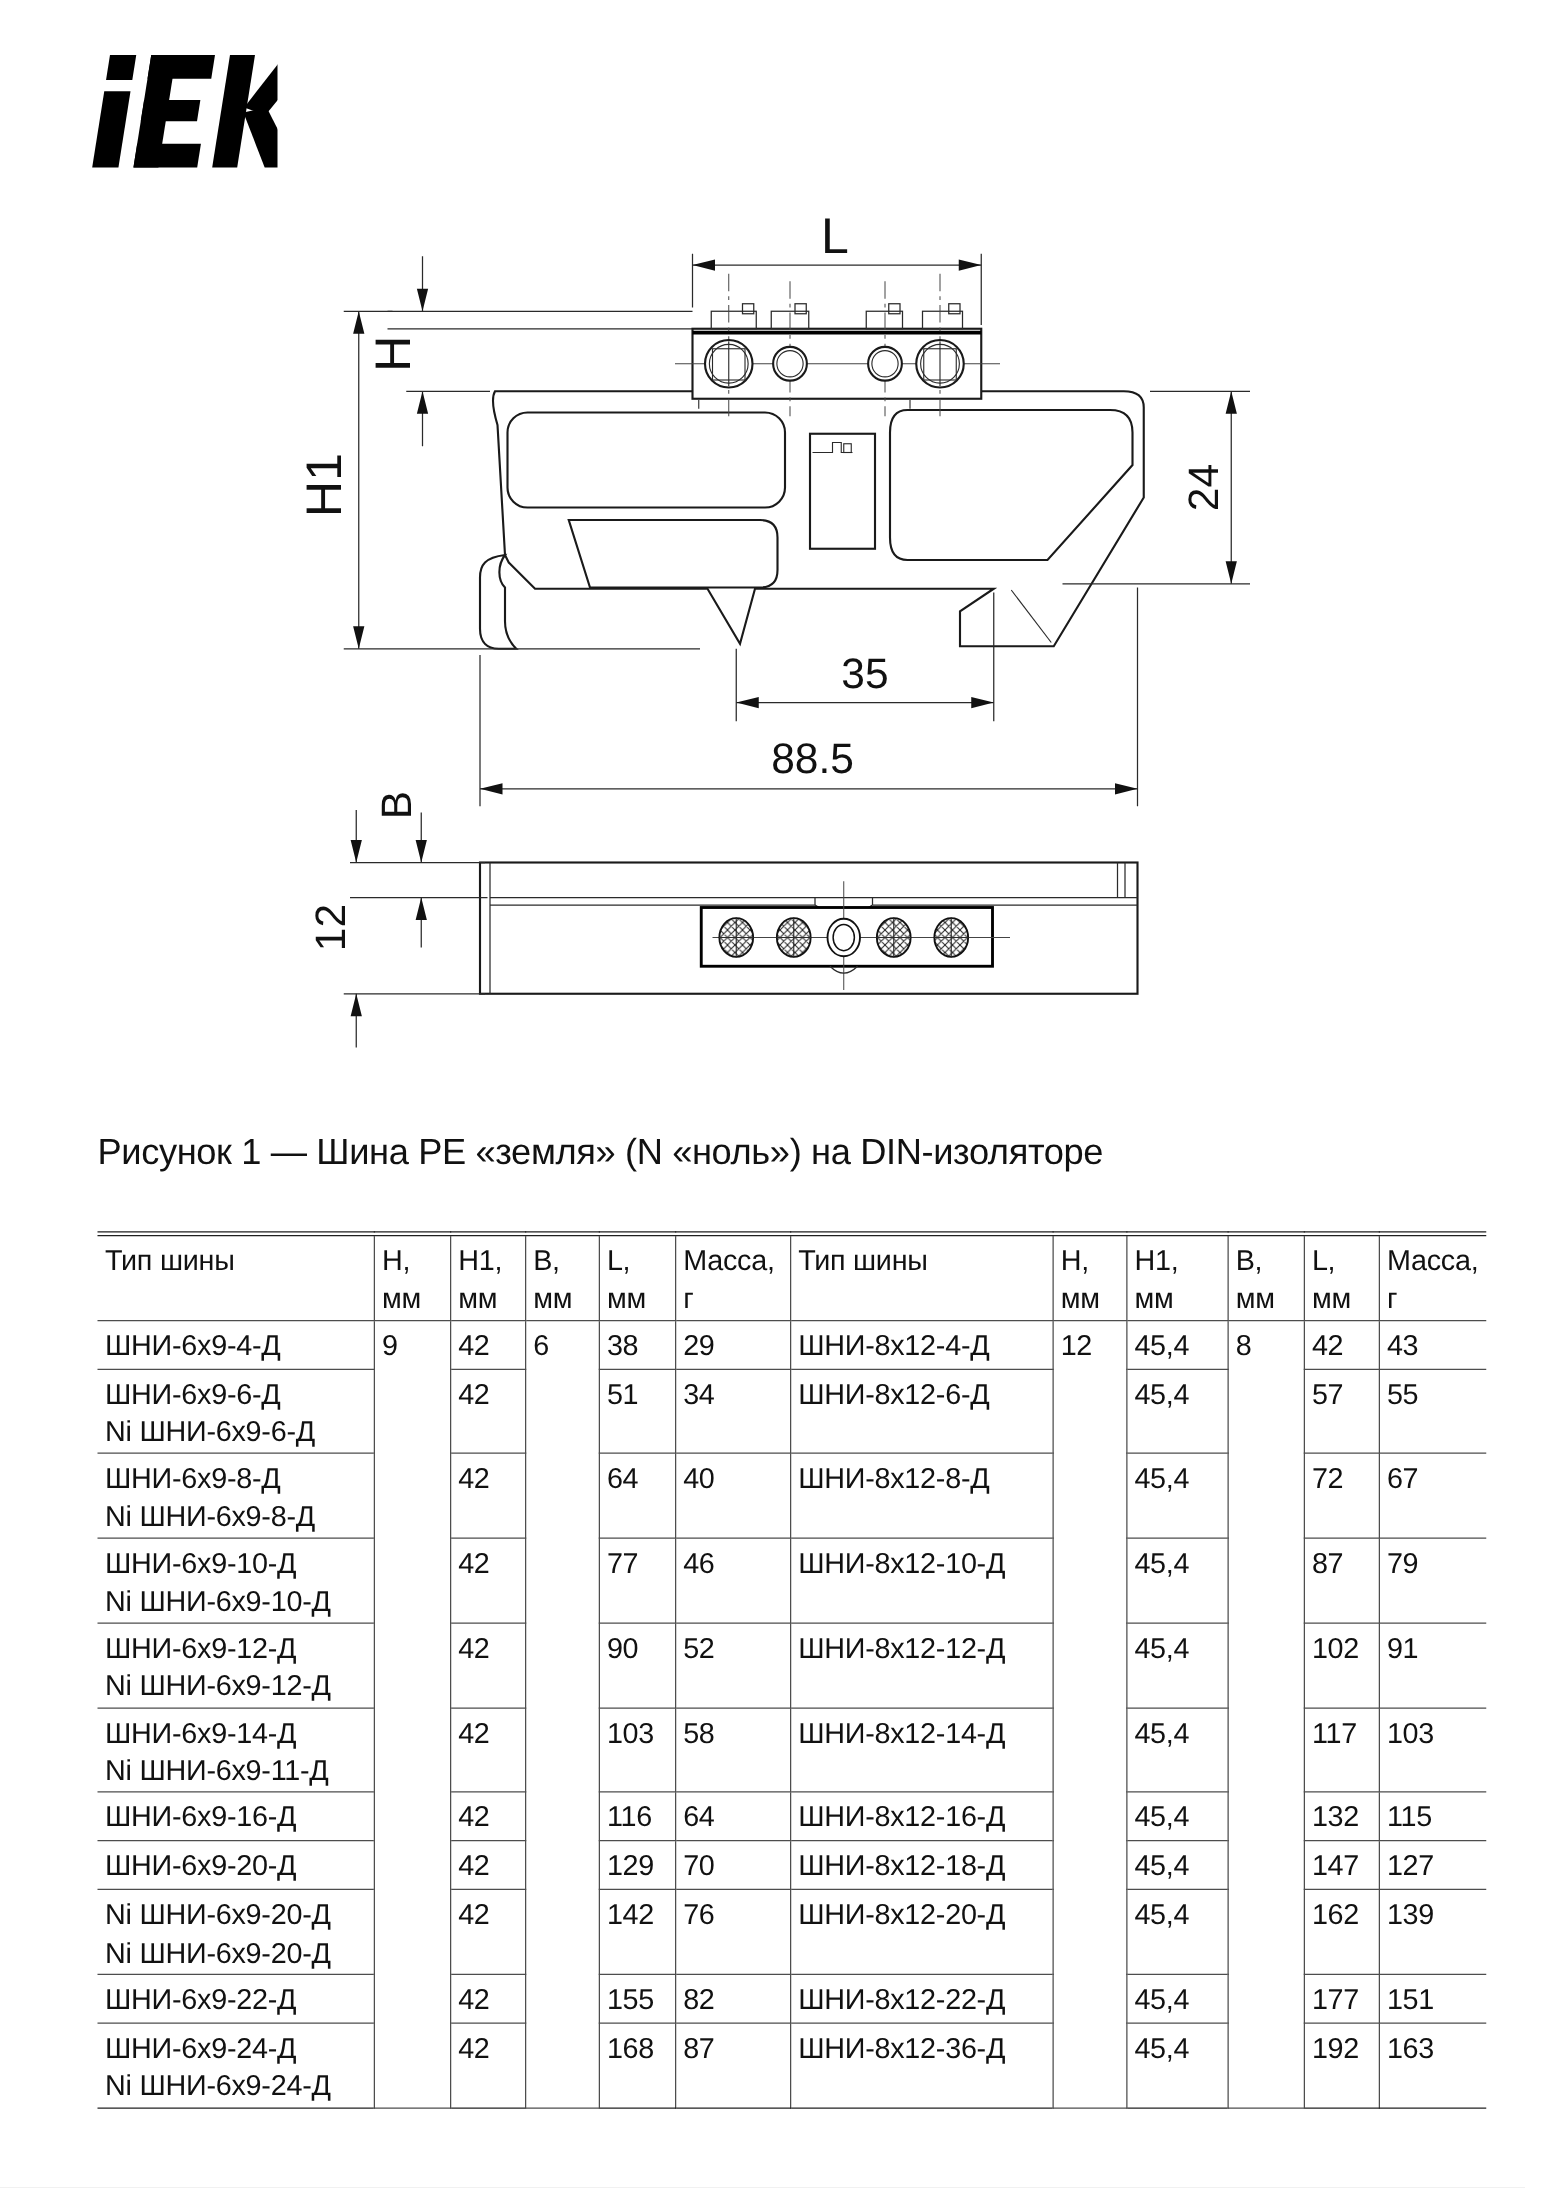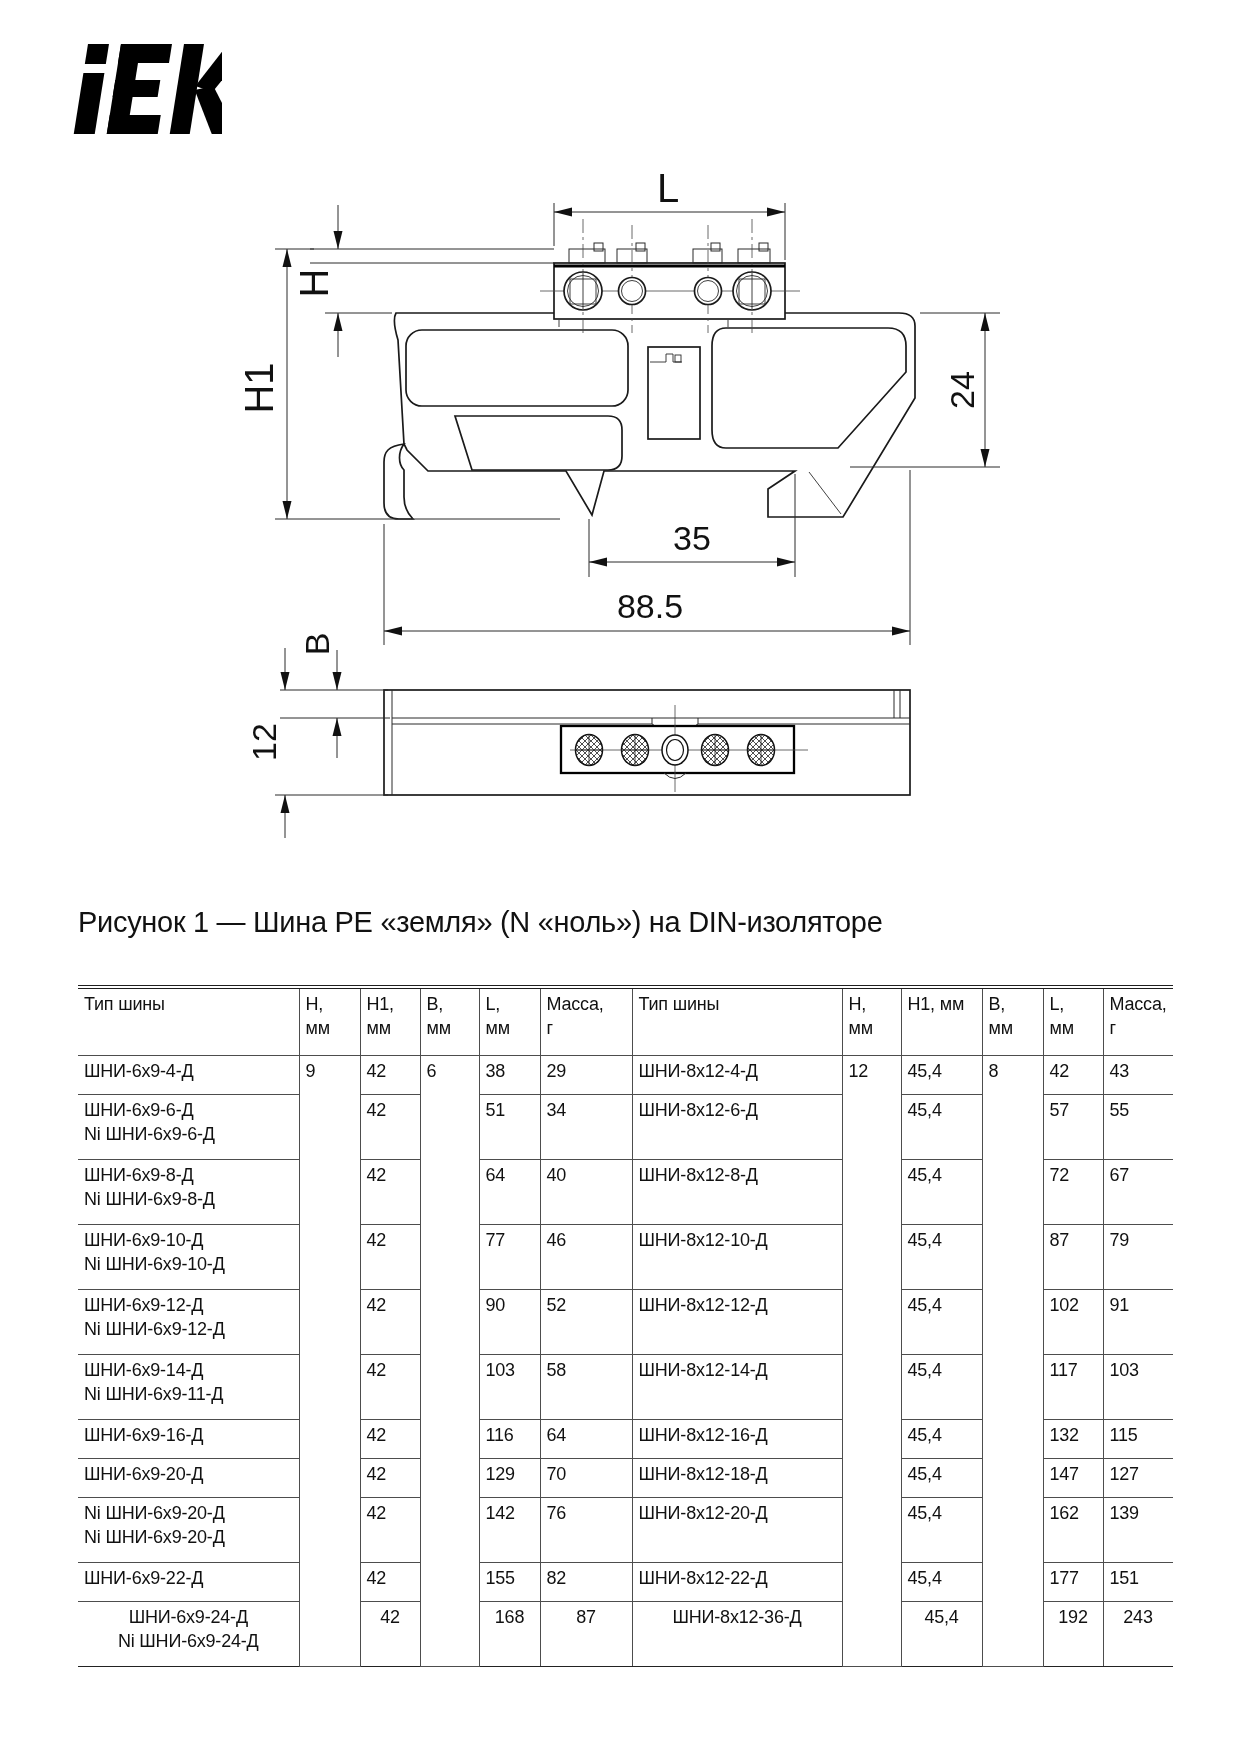--- a/index.html
+++ b/index.html
@@ -16,29 +16,29 @@
   .arr{fill:#111;stroke:none;}
   .dimtxt{font-family:"Liberation Sans",sans-serif;font-size:34px;fill:#111;}
   .dimtxt.big{font-size:40px;}
   .cl{stroke:#444;stroke-width:0.8;fill:none;stroke-dasharray:14 4 3 4;}
   .clsolid{stroke:#444;stroke-width:0.8;fill:none;}
   .blk{stroke:#000;stroke-width:2.3;fill:#fff;}
   
   #caption{position:absolute;left:78px;top:906px;font-size:29px;letter-spacing:-0.3px;white-space:nowrap;}
   
   #spec{position:absolute;left:78px;top:985px;border-collapse:collapse;table-layout:fixed;
-        border-top:4px double #1f1f1f;font-size:18px;letter-spacing:-0.2px;}
+        border-top:4px double #1f1f1f;font-size:23px;letter-spacing:-0.2px;}
   #spec td,#spec th{border:1px solid #4d4d4d;vertical-align:top;text-align:left;
         padding:4px 6px 2px 6px;font-weight:normal;line-height:1.32;overflow:hidden;}
   #spec td:first-child,#spec th:first-child{border-left:none;}
   #spec td:last-child,#spec th:last-child{border-right:none;}
   #spec tr.hdr th{height:60px;}
   #spec tr.single td{height:32px;}
   #spec tr.double td{height:58px;}
-  #spec tr:last-child td{border-bottom:1.5px solid #222;text-align:center;}
+  #spec tr:last-child td{border-bottom:1.5px solid #222;}
 </style>
 </head>
 <body>
 
 <div id="page">
 
   <svg id="logo" width="150" height="95" viewBox="0 0 150 95" aria-label="IEK">
     <g transform="translate(10,2) skewX(-9)" fill="#000">
       <rect x="6" y="0" width="21" height="20"></rect>
       <rect x="6" y="29" width="21" height="61"></rect>
@@ -452,18 +452,18 @@
           <td>
             <div>ШНИ-6x9-24-Д</div>
             <div>Ni ШНИ-6x9-24-Д</div>
           </td>
           <td>42</td>
           <td>168</td>
           <td>87</td>
           <td>ШНИ-8x12-36-Д</td>
           <td>45,4</td>
           <td>192</td>
-          <td>243</td>
+          <td>163</td>
         </tr>
       </tbody>
   </table>
 
 </div>
 
 </body></html>

